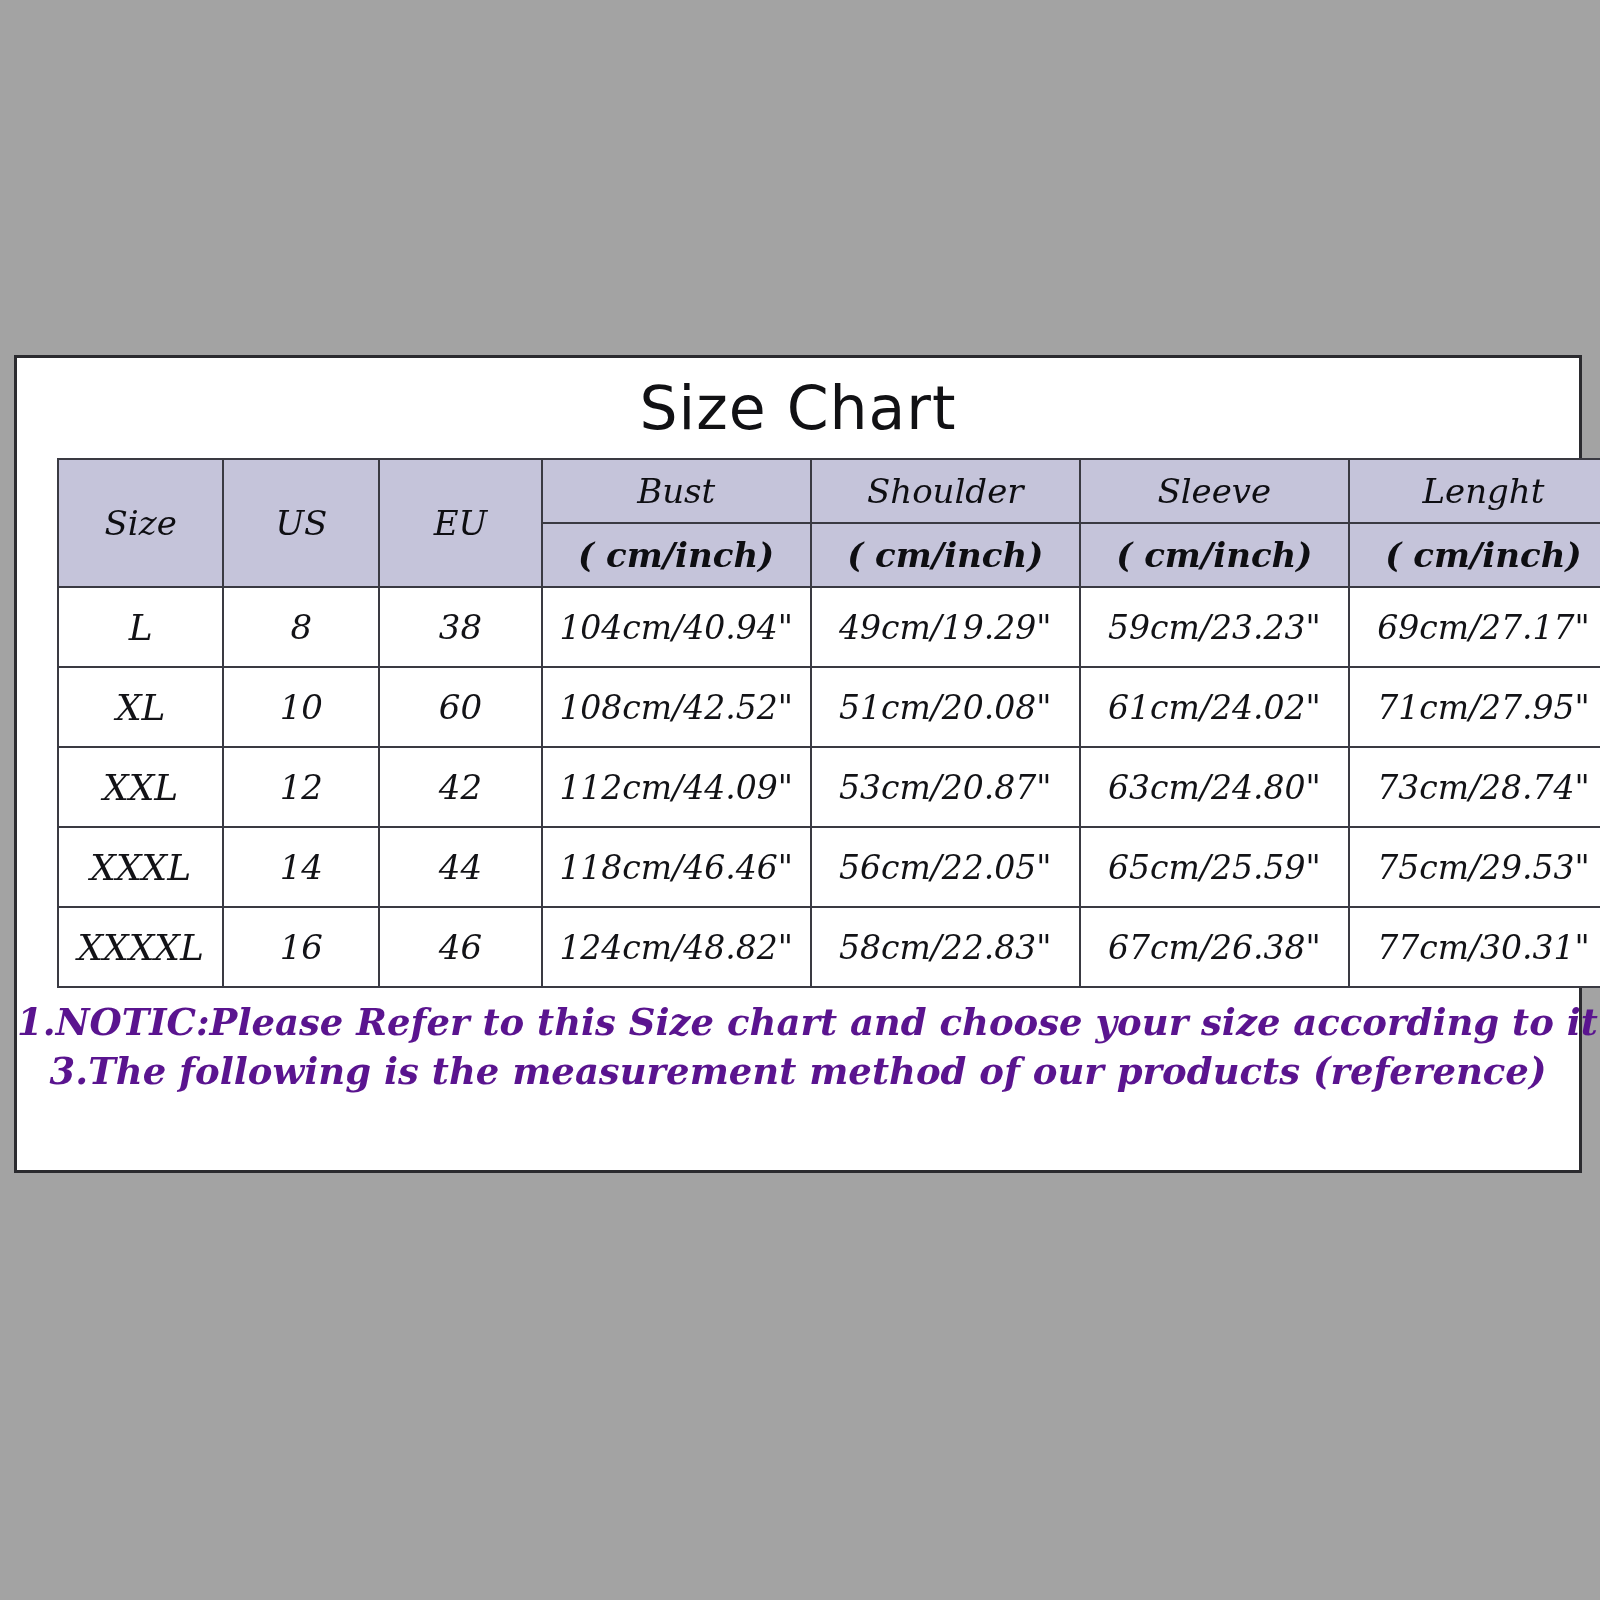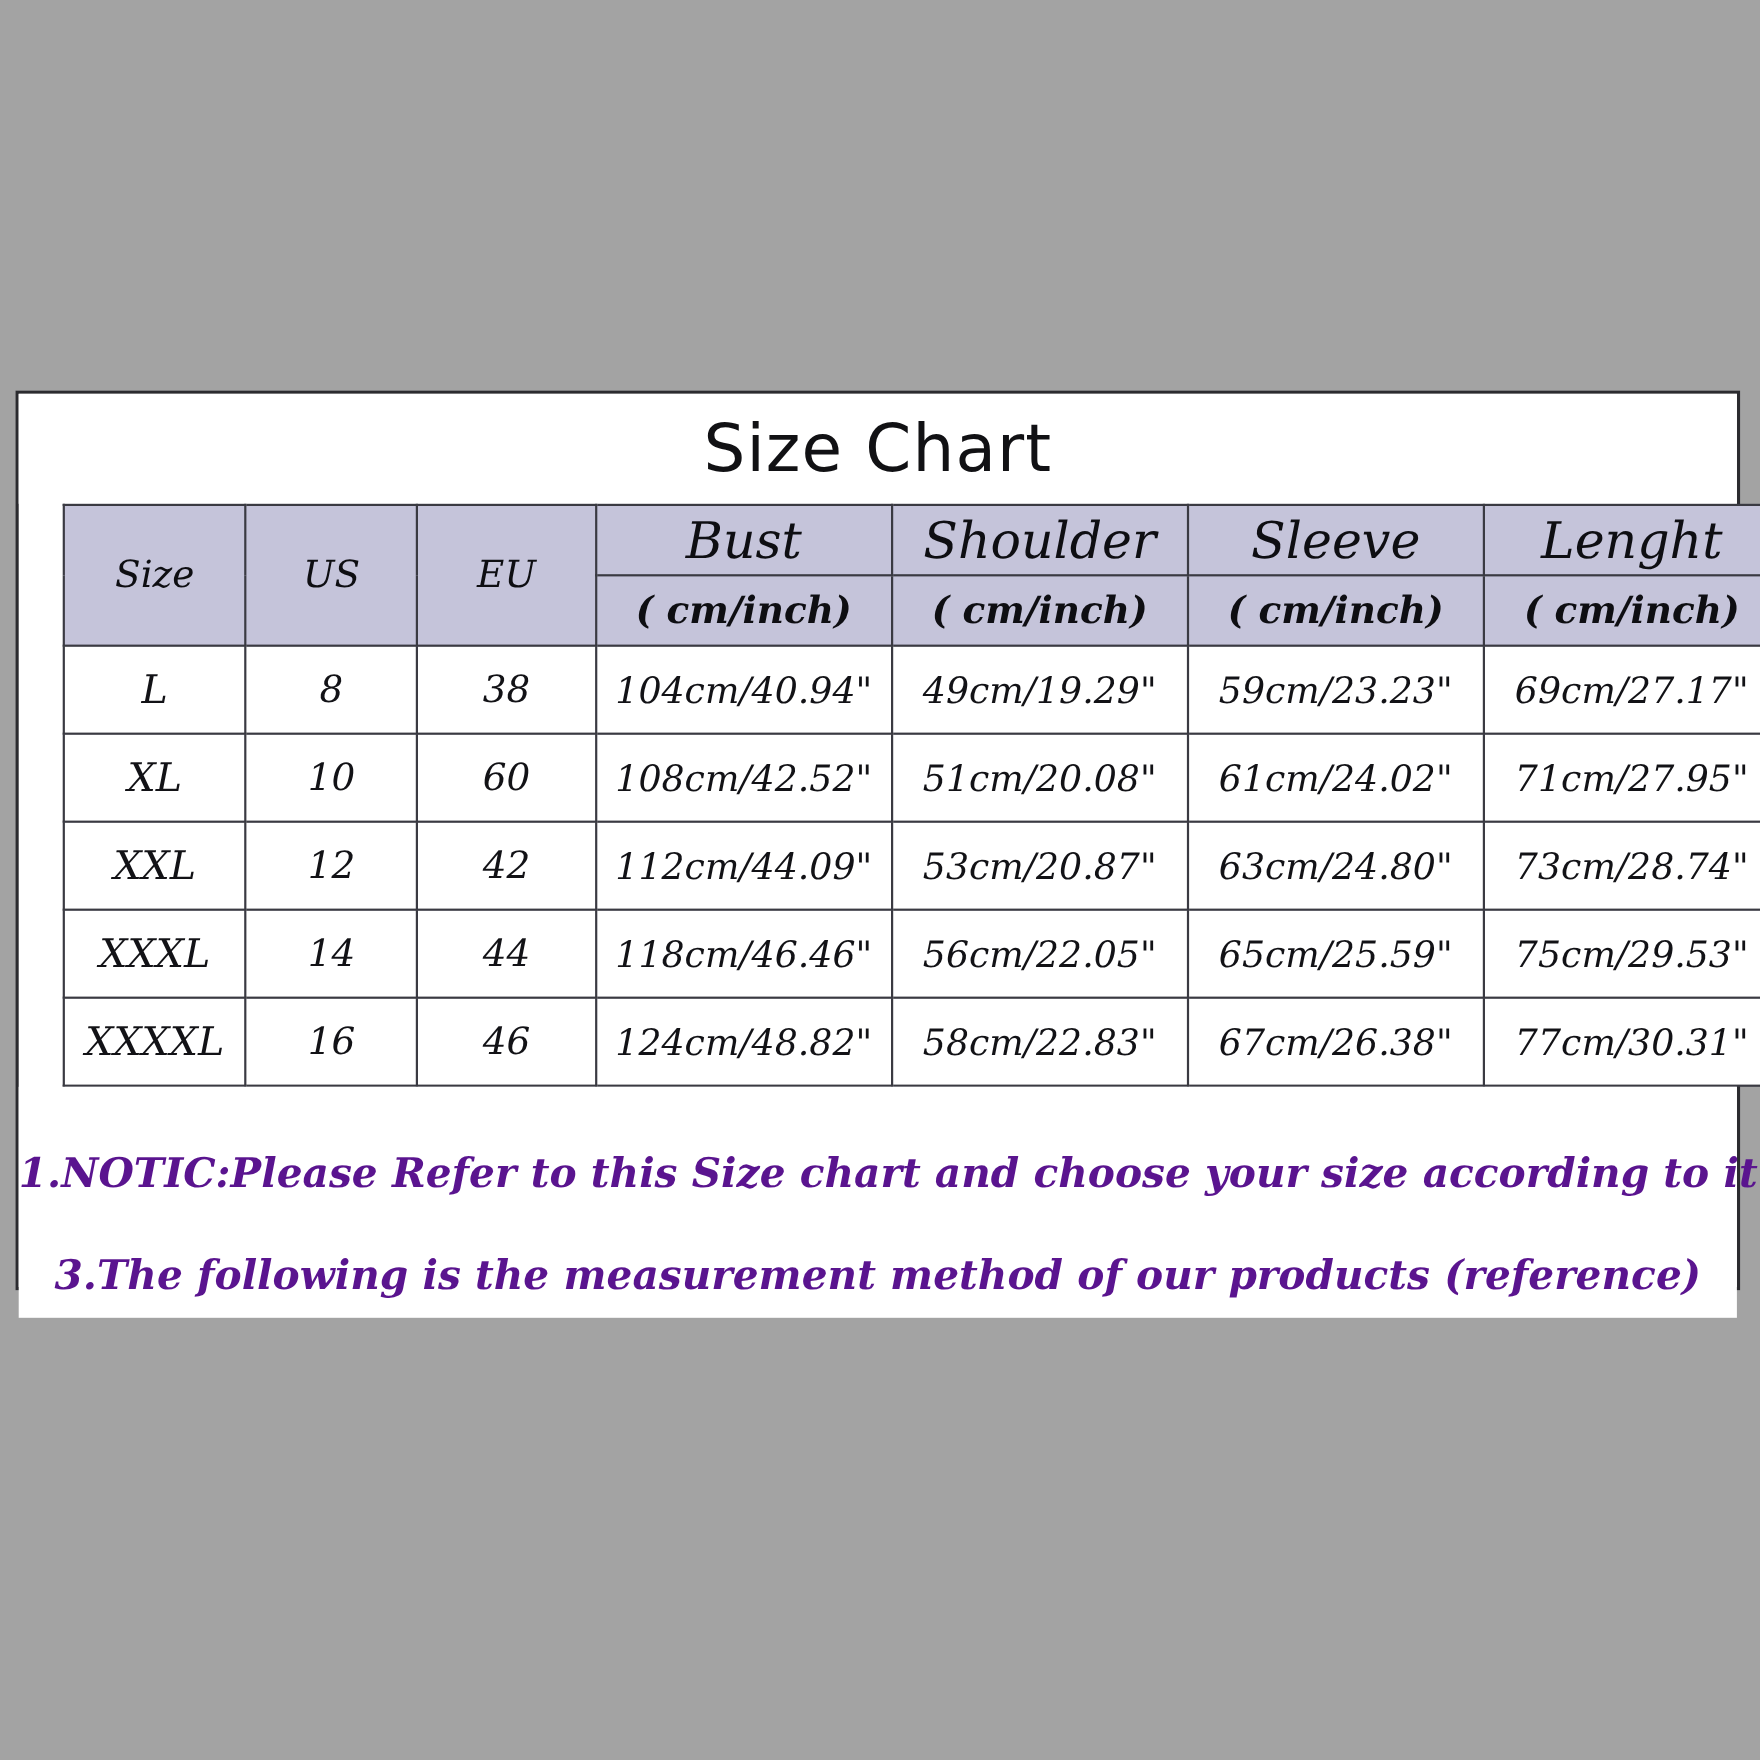--- a/index.html
+++ b/index.html
@@ -75,21 +75,21 @@
     font-style: italic;
     font-weight: 400;
     color: #0e0e12;
   }
   .hdr-tall {
     height: 124px;
     font-size: 34px;
   }
   .hdr-top {
     height: 62px;
-    font-size: 46px;
+    font-size: 34px;
   }
   .hdr-sub {
     height: 62px;
     font-size: 34px;
     font-weight: bold;
   }
 
   
   .cell {
     height: 78px;
@@ -115,21 +115,20 @@
   }
   .notice-line {
     font-family: "DejaVu Serif", serif;
     font-style: italic;
     font-weight: bold;
     font-size: 37px;
     line-height: 1.32;
     color: #5a148f;
     text-align: center;
     white-space: nowrap;
-    margin-top: 44px;
   }
 </style>
 </head>
 <body>
 
 <div id="page">
 
   <div id="chart-frame">
 
     <div class="title-band">

